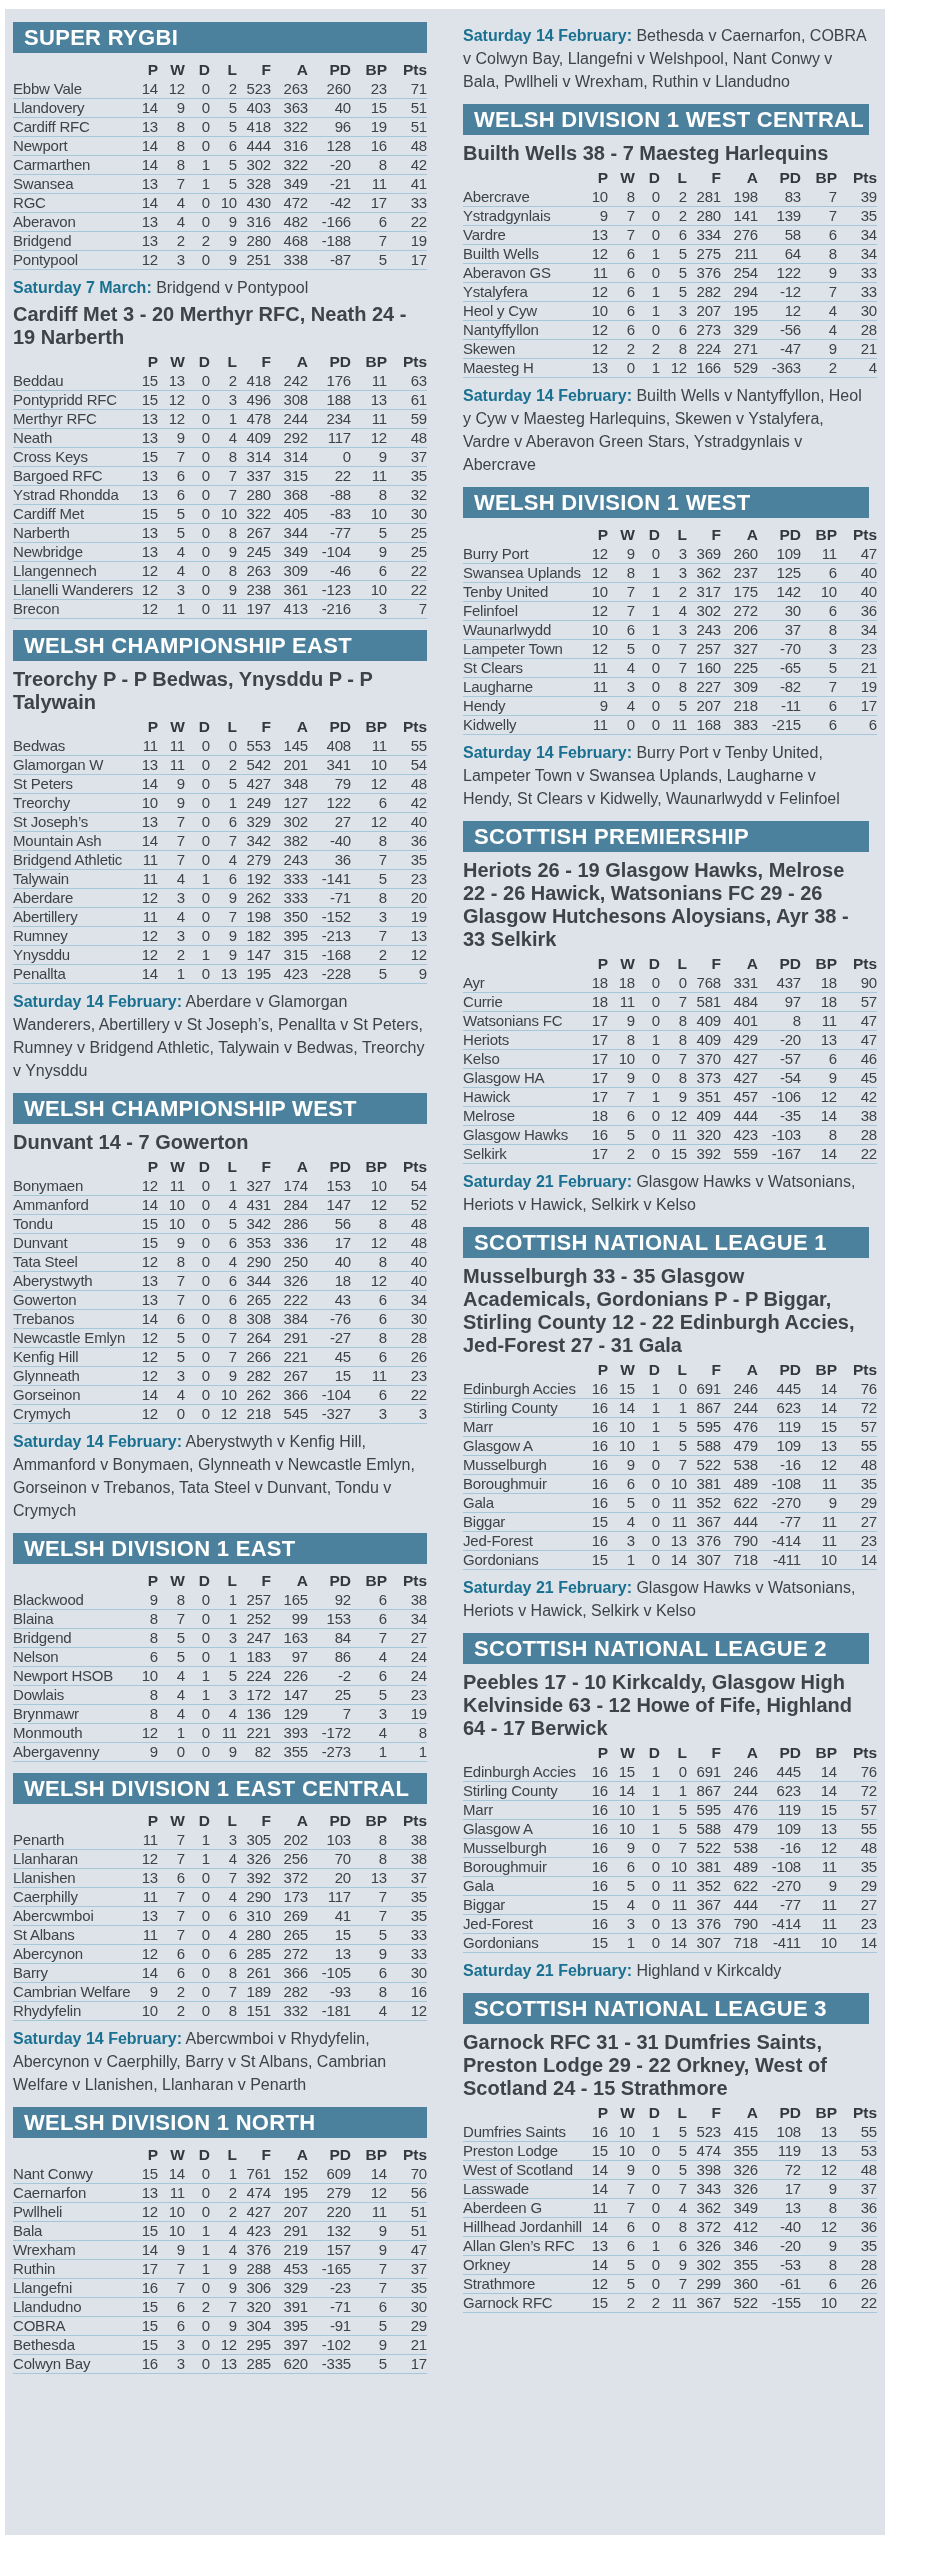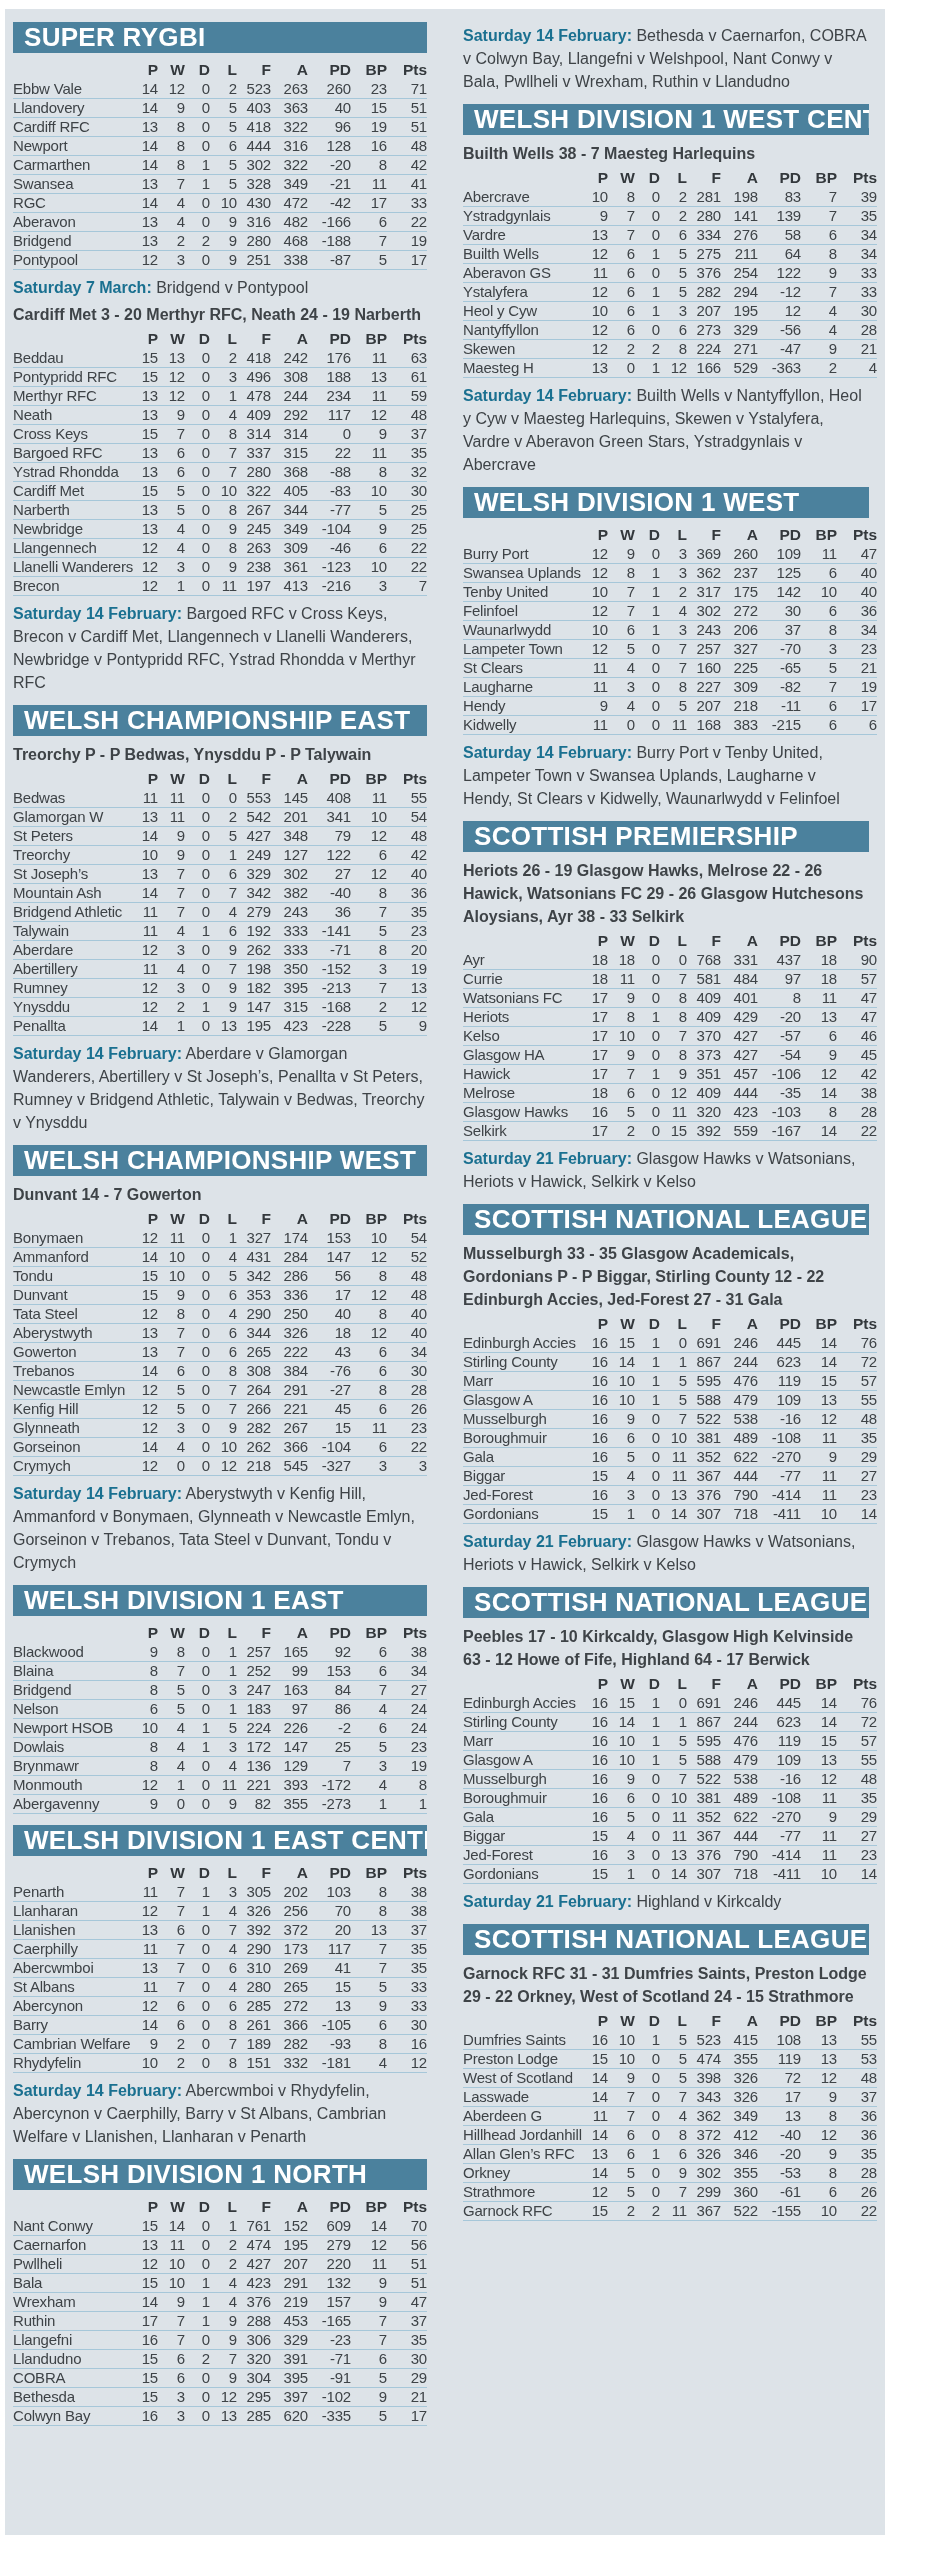--- a/index.html
+++ b/index.html
@@ -11,27 +11,27 @@
   .panel{
     position:absolute;left:5px;top:9px;width:880px;height:2526px;
     background:#dde3e8;box-sizing:border-box;
     padding:13px 0 0 8px;overflow:hidden;
   }
   .cols{display:flex;gap:36px;}
   .col{width:414px;flex:0 0 414px;}
   .col.right{width:406px;flex:0 0 406px;}
   .bar{
     background:#4b819d;color:#ffffff;font-weight:bold;
-    font-size:26px;line-height:31px;height:31px;
+    font-size:22px;line-height:31px;height:31px;
     padding:0 0 0 11px;margin:11px 0 7px 0;
     letter-spacing:0.3px;white-space:nowrap;overflow:hidden;
   }
   .col > .bar:first-child{margin-top:0;}
   .results{
-    margin:0 0 3px 0;font-size:16px;line-height:23px;
+    margin:0 0 3px 0;font-size:20px;line-height:23px;
     font-weight:bold;color:#3e4347;
   }
   table{border-collapse:collapse;width:100%;table-layout:fixed;margin:1px 0 3px 0;}
   col.c-name{width:120px;}
   col.c-p{width:25px;}col.c-w{width:27px;}col.c-d{width:25px;}col.c-l{width:27px;}
   col.c-f{width:34px;}col.c-a{width:37px;}col.c-pd{width:43px;}col.c-bp{width:36px;}col.c-pts{width:40px;}
   th{
     font-weight:bold;text-align:right;font-size:15.5px;line-height:20px;
     padding:0;color:#33383c;white-space:nowrap;
   }
@@ -383,21 +383,20 @@
               <td>0</td>
               <td>11</td>
               <td>197</td>
               <td>413</td>
               <td>-216</td>
               <td>3</td>
               <td>7</td>
             </tr>
           </tbody>
         </table>
-        <p class="fixtures"><b class="day">Saturday 14 February:</b> <span>Bargoed RFC v Cross Keys, Brecon v Cardiff Met, Llangennech v Llanelli Wanderers, Newbridge v Pontypridd RFC, Ystrad Rhondda v Merthyr RFC</span></p>
         <div class="bar"><span>WELSH CHAMPIONSHIP EAST</span></div>
         <p class="results">Treorchy P - P Bedwas, Ynysddu P - P Talywain</p>
         <table>
           <colgroup>
             <col class="c-name">
             <col class="c-p">
             <col class="c-w">
             <col class="c-d">
             <col class="c-l">
             <col class="c-f">

